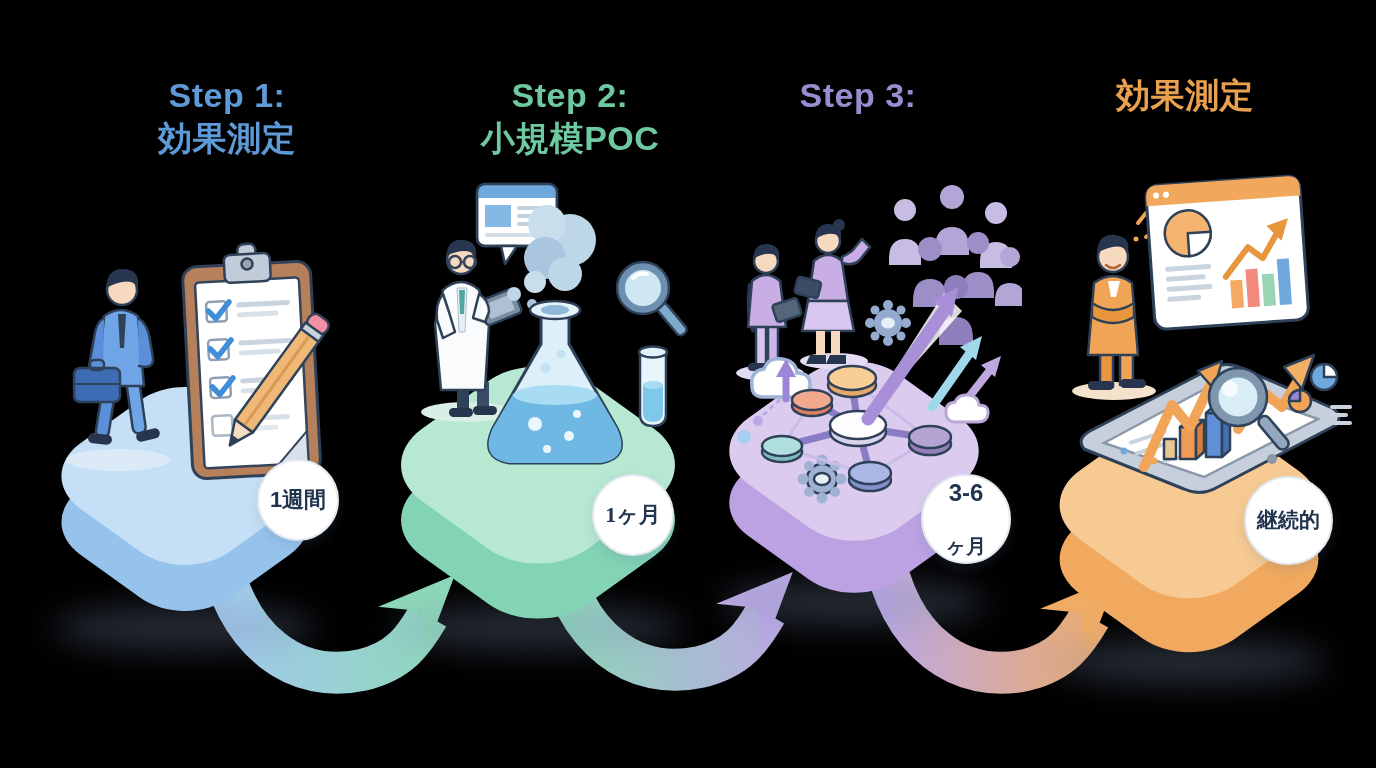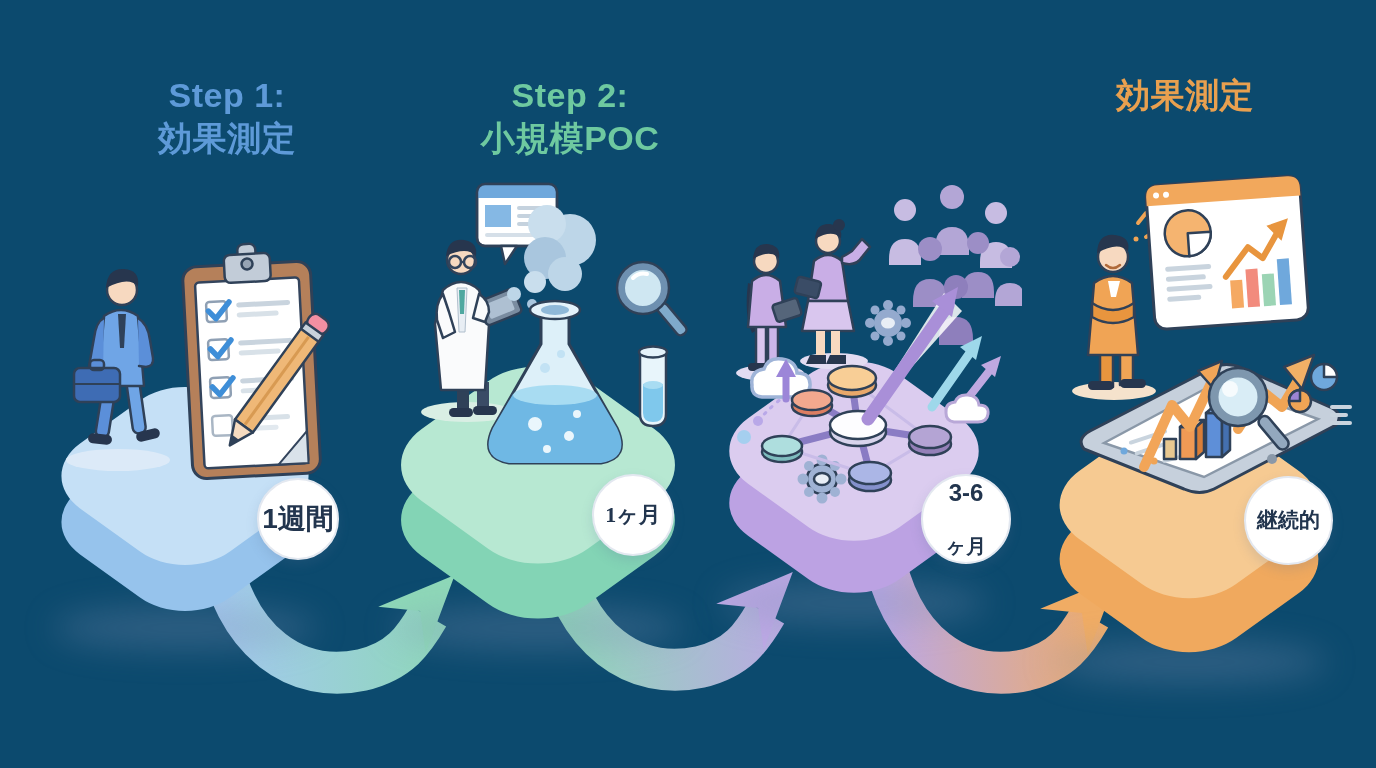--- a/index.html
+++ b/index.html
@@ -1,18 +1,18 @@
 <!DOCTYPE html>
 <html><head>
 <meta charset="utf-8">
 <style>
   html,body{margin:0;padding:0;background:#fff;}
   .canvas{
     position:relative;width:1376px;height:768px;overflow:hidden;
-    background:#0c4a6e;font-family:"Liberation Sans","DejaVu Sans",sans-serif;
+    background:#000000;font-family:"Liberation Sans","DejaVu Sans",sans-serif;
   }
   .connectors{position:absolute;left:0;top:0;z-index:1;}
   .step-title{
     position:absolute;top:74px;width:300px;text-align:center;
     font-weight:800;font-size:34px;line-height:1.26;letter-spacing:.5px;z-index:2;
   }
   .platform{position:absolute;z-index:2;}
   .face{
     position:absolute;left:50%;top:50%;
     border-radius:30%;
@@ -69,20 +69,21 @@
 
   <header class="step-title" style="left: 77px; color: rgb(94, 154, 216);">
     <div>Step 1:</div>
     <div>効果測定</div>
   </header>
   <header class="step-title" style="left: 420px; color: rgb(110, 201, 160);">
     <div>Step 2:</div>
     <div>小規模POC</div>
   </header>
   <header class="step-title" style="left: 708px; color: rgb(154, 140, 208);">
+    <div>Step 3:</div>
   </header>
   <header class="step-title" style="left: 1035px; color: rgb(233, 160, 79);">
     <div>効果測定</div>
   </header>
 
   <div class="platform" style="left:35px;top:368px;width:300px;height:216px;--depth:46px">
     <div class="plat-shadow"></div>
     <div class="face side" style="width: 212px; height: 212px; background: rgb(150, 195, 236);"></div>
     <div class="face top" style="width: 212px; height: 212px; background: rgb(197, 224, 246);"></div>
   </div>
@@ -430,21 +431,21 @@
       <circle cx="292" cy="212" r="13" fill="#6FA8DC" class="ol"></circle>
       <path d="M292 212 L292 199 A13 13 0 0 1 305 212 Z" fill="#FFFFFF" class="ol"></path>
       <circle cx="268" cy="236" r="11" fill="#F0A455" class="ol"></circle>
       <path d="M268 236 L268 225 A11 11 0 0 0 257 236 Z" fill="#9C84D4" class="ol"></path>
       <rect x="298" y="240" width="22" height="4" rx="2" fill="#C9D4DE"></rect>
       <rect x="298" y="248" width="18" height="4" rx="2" fill="#C9D4DE"></rect>
       <rect x="298" y="256" width="22" height="4" rx="2" fill="#C9D4DE"></rect>
     </g>
   </svg>
 
-  <div class="badge" style="left: 257px; top: 478px; width: 78px; height: 78px; font-size: 28px; color: rgb(34, 53, 78);">
+  <div class="badge" style="left: 257px; top: 459px; width: 78px; height: 78px; font-size: 22px; color: rgb(34, 53, 78);">
     <span>1週間</span>
     <span></span>
   </div>
   <div class="badge" style="left: 592px; top: 474px; width: 78px; height: 78px; font-size: 22px; color: rgb(34, 53, 78); font-family: Liberation Serif, serif;">
     <span>1ヶ月</span>
     <span></span>
   </div>
   <div class="badge" style="left: 921px; top: 474px; width: 86px; height: 86px; font-size: 24px; color: rgb(34, 53, 78); gap: 30px;">
     <span>3-6</span>
     <span style="font-size:20px">ヶ月</span>

